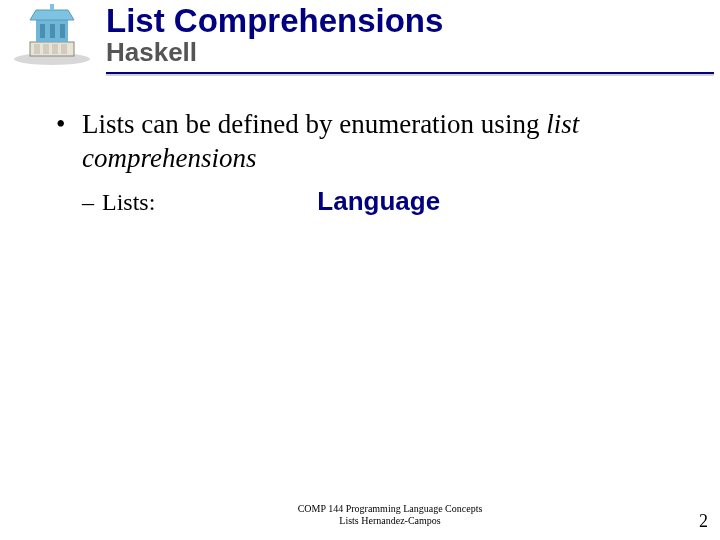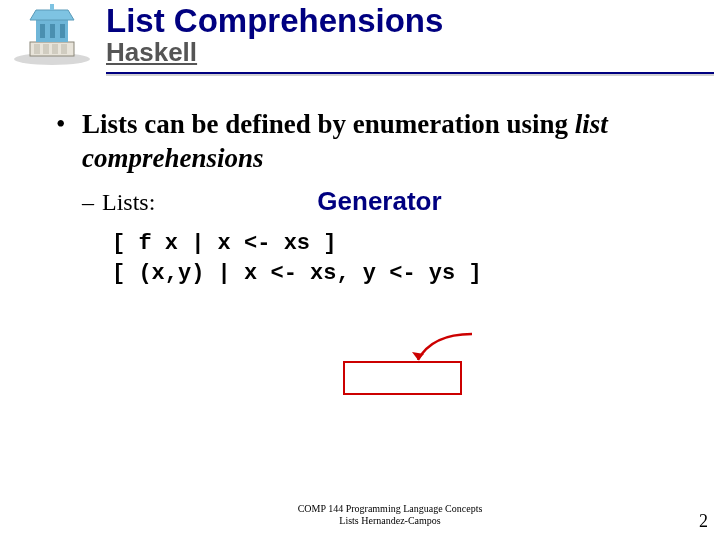--- a/index.html
+++ b/index.html
@@ -33,21 +33,20 @@
     margin: 0;
     line-height: 1.05;
   }
   .subtitle {
     font-family: Arial, Helvetica, sans-serif;
     font-weight: bold;
     font-size: 26px;
     color: #555;
     margin: 0;
     line-height: 1.05;
-    text-decoration: underline;
   }
   .rule {
     position: absolute;
     left: 106px;
     top: 72px;
     width: 608px;
     height: 0;
     border-top: 2px solid #000080;
     box-shadow: 0 2px 0 rgba(0,0,0,0.18);
   }
@@ -64,21 +63,20 @@
     font-size: 27px;
     line-height: 1.25;
   }
   .bullet .dot {
     width: 26px;
     flex: 0 0 26px;
     text-align: left;
   }
   .bullet .txt {
     flex: 1;
-    font-weight: bold;
   }
   .italic {
     font-style: italic;
   }
   .sub {
     margin-left: 26px;
     display: flex;
     align-items: baseline;
     font-size: 24px;
     margin-top: 10px;
@@ -167,30 +165,21 @@
 <div class="content">
   <div class="bullet">
     <div class="dot">•</div>
     <div class="txt">
       <span>Lists can be defined by enumeration using </span><span class="italic">list comprehensions</span>
     </div>
   </div>
   <div class="sub">
     <div class="dash">–</div>
     <span>Lists:</span>
-    <span class="generator">Generator</span>
-  </div>
-  <div class="code" style="position:relative;">
-    <div>[ f x | x &lt;- xs ]</div>
-    <div>[ (x,y) | x &lt;- xs, y &lt;- ys ]</div>
-    <div class="genbox"></div>
-    <svg class="arrow-svg" viewBox="0 0 80 40">
-      <path d="M 60 2 Q 20 2 6 28" stroke="#cc0000" stroke-width="2.5" fill="none"></path>
-      <polygon points="6,28 0,20 12,22" fill="#cc0000"></polygon>
-    </svg>
+    <span class="generator">Language</span>
   </div>
 </div>
 
 <div class="footer">
   <div>COMP 144 Programming Language Concepts</div>
   <div>Lists Hernandez-Campos</div>
 </div>
 <div class="pagenum">2</div>
 
 </body></html>

